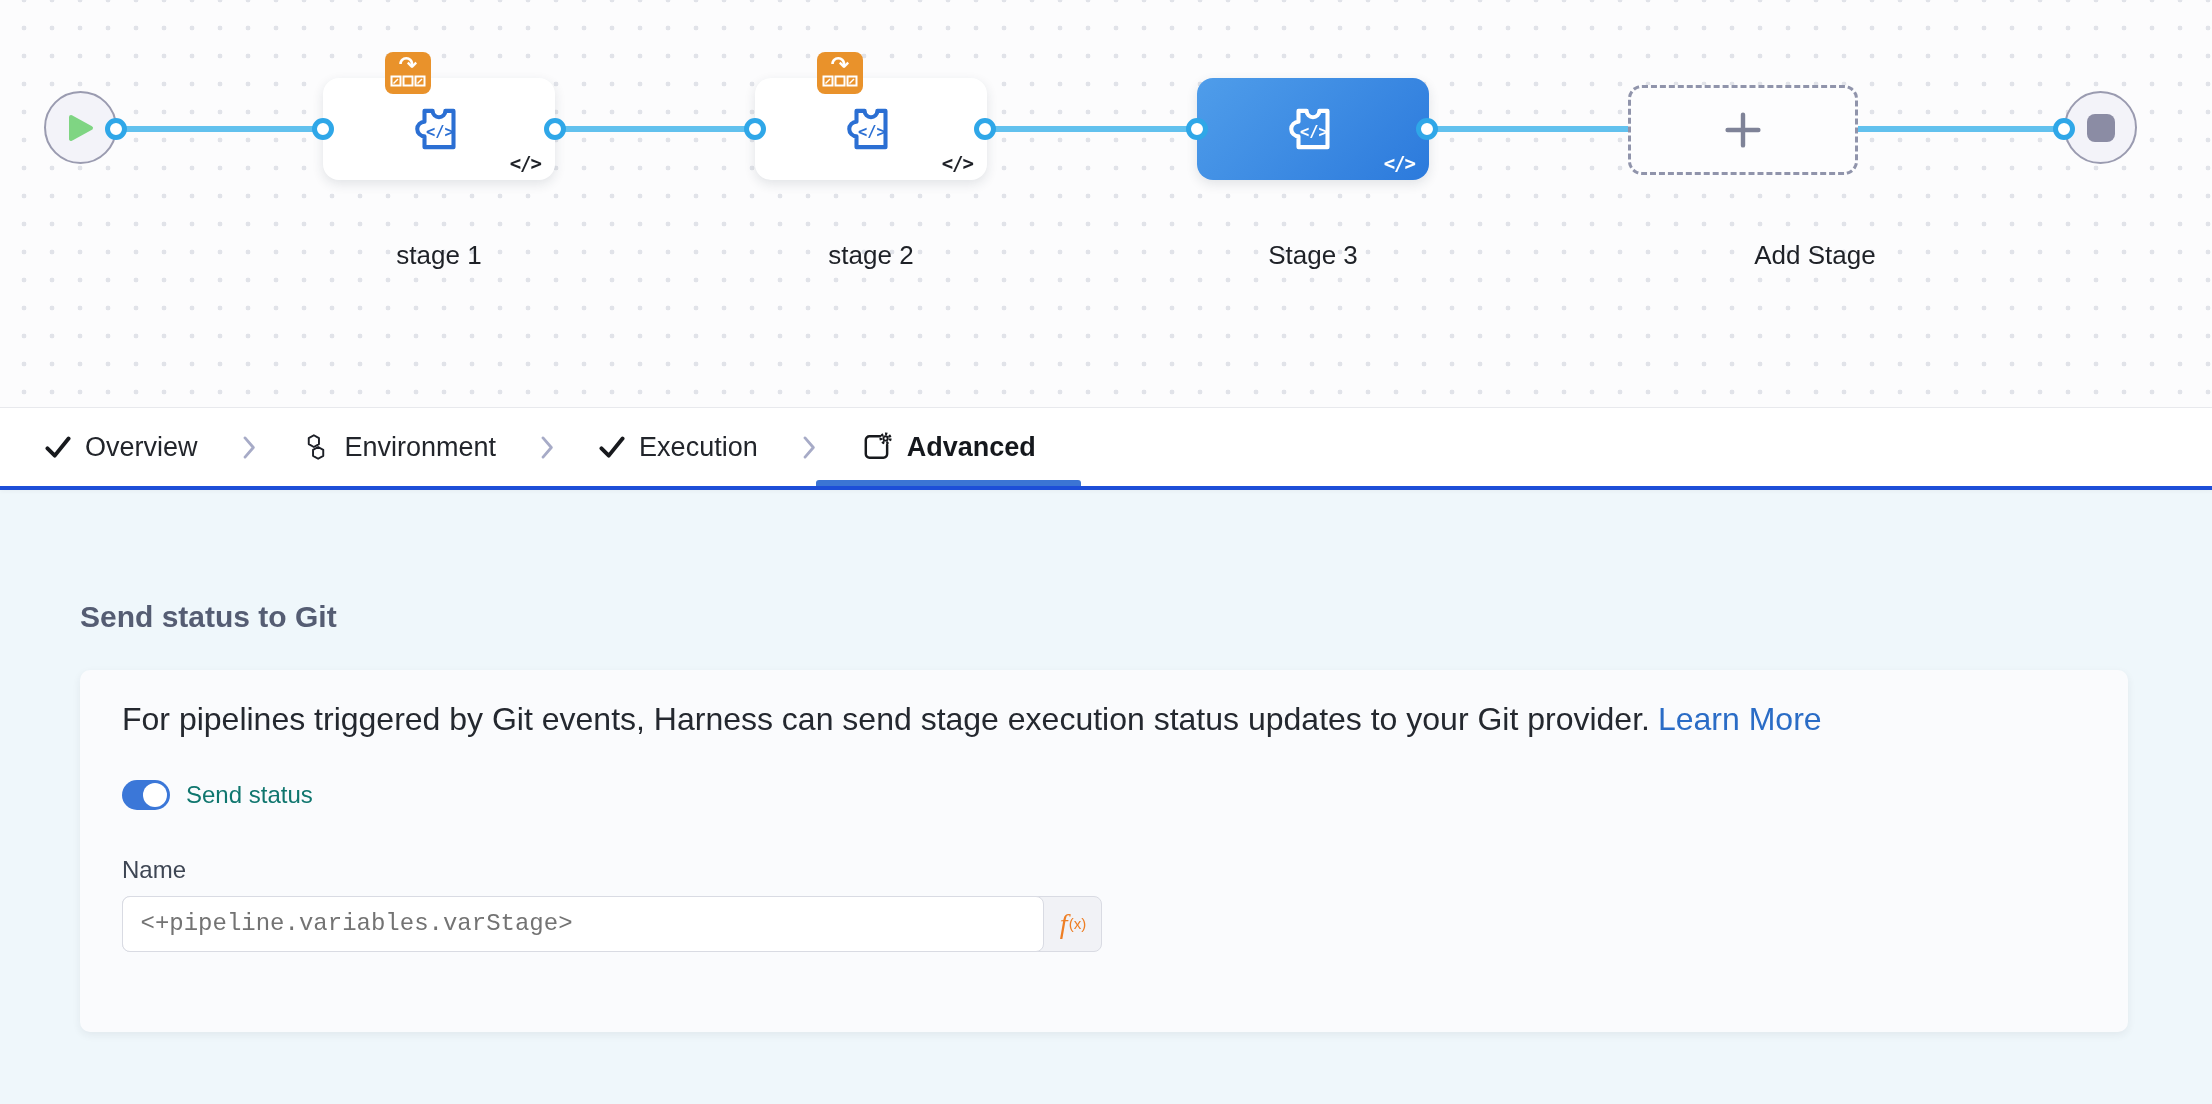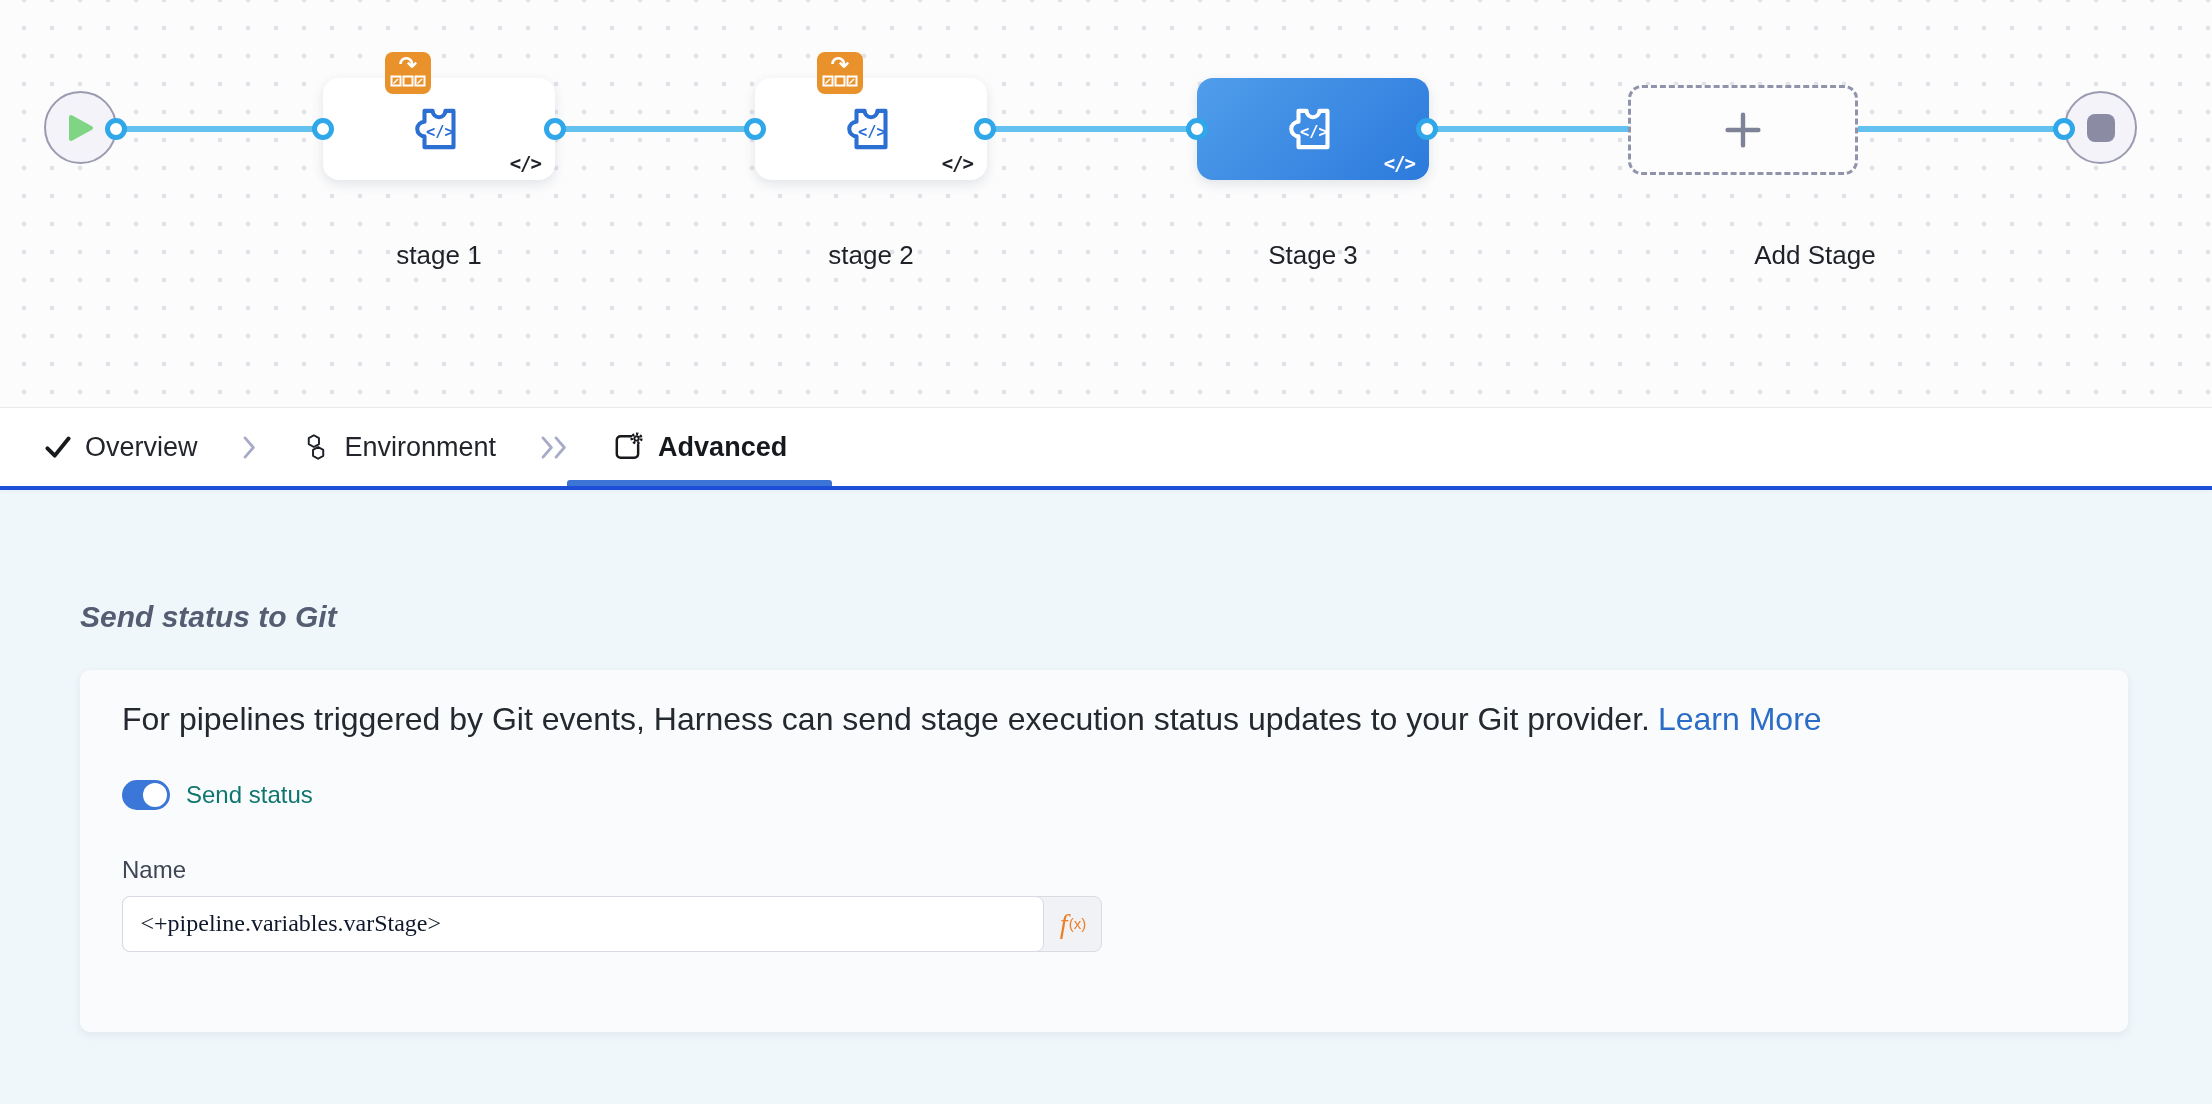--- a/index.html
+++ b/index.html
@@ -48,38 +48,38 @@
     display:flex; align-items:stretch; z-index:5; }
   .tab { position:relative; display:flex; align-items:center; gap:14px; padding:0 45px;
     font-size:27px; color:#22252b; cursor:pointer; white-space:nowrap; }
   .tab.active { font-weight:700; color:#15181d; }
   .tab.active::after { content:""; position:absolute; left:0; right:0; bottom:0; height:6px;
     background:#3b74d4; border-radius:3px 3px 0 0; }
   .sep { display:flex; align-items:center; }
 
   
   .content { position:absolute; top:490px; left:0; width:2212px; height:614px; background:#eff7fb; }
-  .page-heading { margin:110px 0 0 80px; font-size:30px; font-weight:700; color:#555d73;font-style:italic; }
+  .page-heading { margin:110px 0 0 80px; font-size:30px; font-weight:700; color:#555d73; }
   .card { position:relative; margin:36px 80px 0 80px; width:2048px; height:362px;
     background:#fafbfd; border-radius:10px; box-shadow:0 3px 8px rgba(40,41,61,0.07);
     padding:34px 42px 0 42px; }
   .desc { font-size:32px; color:#24282f; line-height:30px; }
   .desc a { color:#2a6cc6; text-decoration:none; margin-left:8px; cursor:pointer; }
 
   .toggle-row { margin-top:46px; display:flex; align-items:center; }
   .toggle { position:relative; width:48px; height:30px; border-radius:15px; background:#3b77d8; cursor:pointer; }
   .toggle .knob { position:absolute; top:3px; right:3px; width:24px; height:24px; border-radius:50%; background:#ffffff; }
   .toggle-label { margin-left:16px; font-size:24px; color:#0f766e; }
 
   .field-label { display:block; margin-top:46px; font-size:24px; color:#3e4654; }
   .input-group { position:relative; margin-top:12px; width:980px; height:56px;
     background:#f1f2f6; border:1.5px solid #d9dbe3; border-radius:8px; }
   .input-group input { position:absolute; left:-1.5px; top:-1.5px; width:922px; height:56px;
     background:#ffffff; border:1.5px solid #d9dbe3; border-radius:8px; outline:none;
-    padding:16px 18px; font-size:24px; color:#0f172a; font-family:Liberation Serif, serif; }
+    padding:16px 18px; font-size:24px; color:#737373; font-family:Liberation Mono, monospace; }
   .fx-btn { position:absolute; right:0; top:0; width:56px; height:53px; border:none; background:transparent;
     display:flex; align-items:center; justify-content:center; cursor:pointer; color:#ee7e24; }
   .fx-btn .fx-f { font-family:"Liberation Serif","DejaVu Serif",serif; font-style:italic; font-size:28px; }
   .fx-btn sub { font-size:15px; margin-left:1px; }
 </style>
 </head>
 <body>
 
 <div class="screen">
 
@@ -176,20 +176,26 @@
         <path d="M12 3 L16.76 5.75 L16.76 11.25 L12 14 L7.24 11.25 L7.24 5.75 Z" fill="none" stroke="#1c1f26" stroke-width="1.8" stroke-linejoin="round"></path>
         <path d="M16 14 L20.76 16.75 L20.76 22.25 L16 25 L11.24 22.25 L11.24 16.75 Z" fill="none" stroke="#1c1f26" stroke-width="1.8" stroke-linejoin="round"></path>
       </svg>
       <span>Environment</span>
     </div>
     <div class="sep">
       <svg width="13" height="23" viewBox="0 0 10 18">
           <path d="M1.5 1.5 L8 9 L1.5 16.5" fill="none" stroke="#a7abc7" stroke-width="2.2" stroke-linecap="round" stroke-linejoin="round"></path>
         </svg>
     </div>
+    <div class="tab">
+      <svg width="26" height="23" viewBox="0 0 16 14">
+        <path d="M1.5 7.5 L6 12 L14.5 1.5" fill="none" stroke="#17191d" stroke-width="2.4" stroke-linecap="round" stroke-linejoin="round"></path>
+      </svg>
+      <span>Execution</span>
+    </div>
     <div class="sep">
       <svg width="13" height="23" viewBox="0 0 10 18">
           <path d="M1.5 1.5 L8 9 L1.5 16.5" fill="none" stroke="#a7abc7" stroke-width="2.2" stroke-linecap="round" stroke-linejoin="round"></path>
         </svg>
     </div>
     <div class="tab active">
       <svg width="32" height="32" viewBox="0 0 30 30">
         <path d="M18 5 H8 a3.5 3.5 0 0 0 -3.5 3.5 v13 a3.5 3.5 0 0 0 3.5 3.5 h13 a3.5 3.5 0 0 0 3.5 -3.5 V13" fill="none" stroke="#17191d" stroke-width="2.3" stroke-linecap="round"></path>
         <circle cx="23" cy="7" r="2" fill="none" stroke="#17191d" stroke-width="1.8"></circle>
         <circle cx="23" cy="7" r="4.4" fill="none" stroke="#17191d" stroke-width="2.6" stroke-dasharray="2.1 1.85"></circle>

